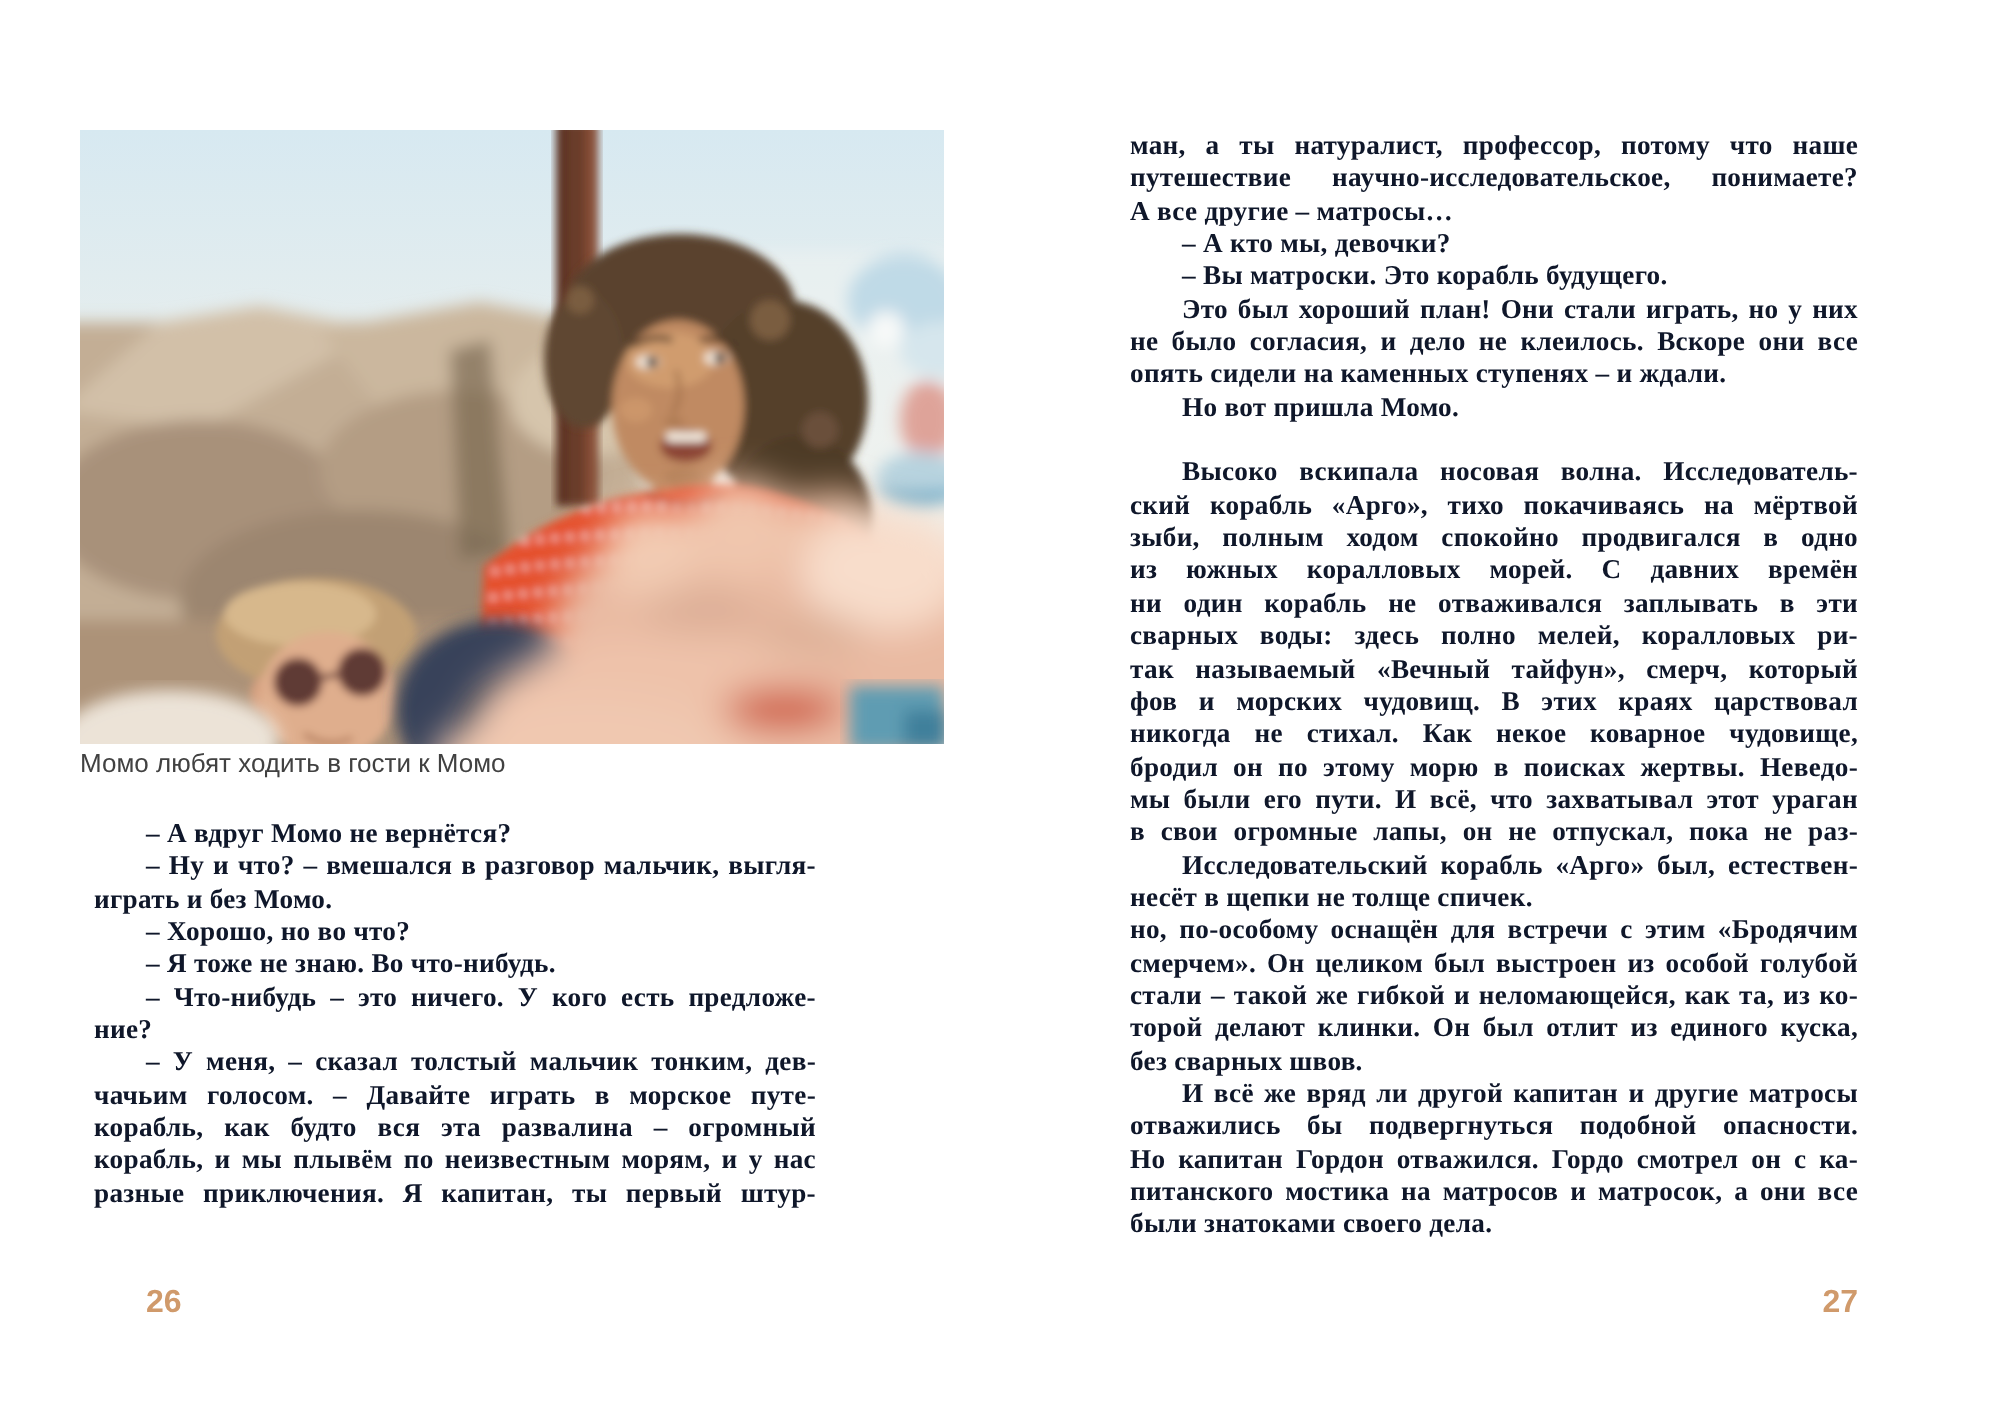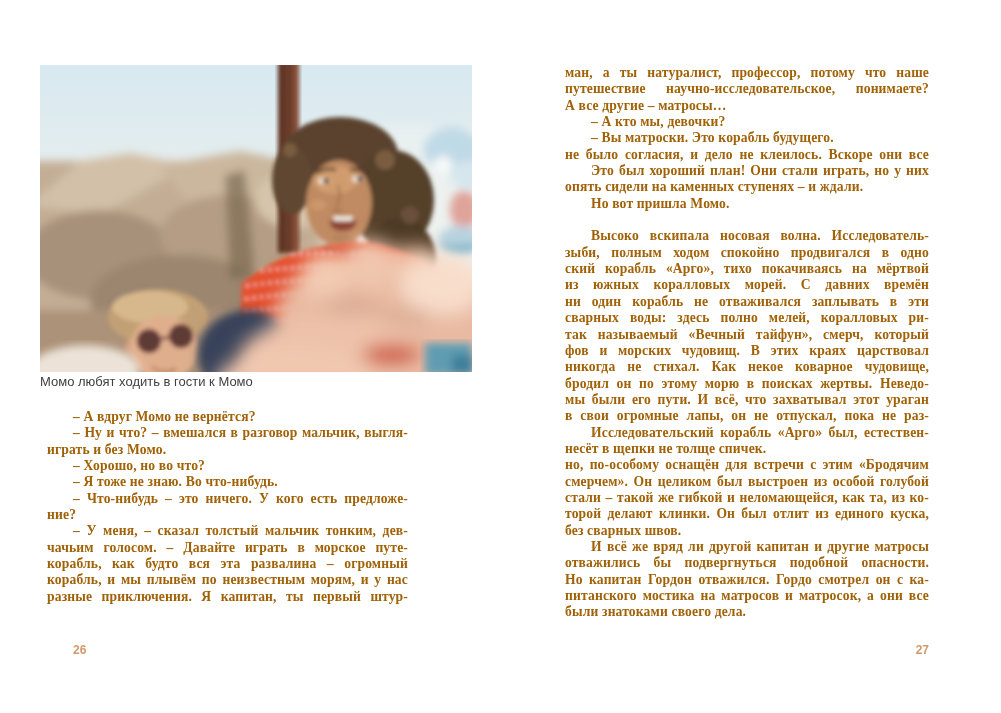--- a/index.html
+++ b/index.html
@@ -2,30 +2,30 @@
 <html lang="ru"><head>
 <meta charset="utf-8">
 <style>
   html,body{margin:0;padding:0;background:#ffffff;}
   .screen{position:relative;width:1001px;height:713px;background:#ffffff;overflow:hidden;
           font-family:"Liberation Serif",serif;}
   .photo{position:absolute;left:40px;top:65px;width:432px;height:307px;margin:0;overflow:hidden;}
   .photo svg{display:block;width:100%;height:100%;}
   .caption{position:absolute;left:40px;top:374px;width:432px;
            font-family:"Liberation Sans",sans-serif;font-size:13px;color:#414141;}
-  .text-block{position:absolute;font-size:13.6px;font-weight:600;color:#a16207;
+  .text-block{position:absolute;font-size:13.6px;font-weight:600;color:#0f172a;
               letter-spacing:0.15px;}
   .left-text{left:47px;top:409px;width:361px;}
   .right-text{left:565px;top:65px;width:364px;}
   .line{height:16.35px;line-height:16.35px;overflow:hidden;
         text-align:justify;text-align-last:justify;}
   .line.end{text-align-last:left;}
   .line.indent{text-indent:26px;}
   .page-number{position:absolute;top:643px;font-family:"Liberation Sans",sans-serif;
-               font-size:12px;font-weight:600;color:#d09a6b;}
+               font-size:16px;font-weight:600;color:#d09a6b;}
   .pn-left{left:73px;}
   .pn-right{left:565px;width:364px;text-align:right;}
 </style>
 </head>
 <body>
 
 <div class="screen">
 
   <div>
     <figure class="photo">
@@ -178,28 +178,28 @@
     <div class="page-number pn-left">26</div>
   </div>
 
   <div>
     <div class="text-block right-text">
         <div class="line">ман, а ты натуралист, профессор, потому что наше</div>
         <div class="line">путешествие научно-исследовательское, понимаете?</div>
         <div class="line end">А все другие – матросы…</div>
         <div class="line indent end">– А кто мы, девочки?</div>
         <div class="line indent end">– Вы матроски. Это корабль будущего.</div>
+        <div class="line indent">Это был хороший план! Они стали играть, но у них</div>
         <div class="line">не было согласия, и дело не клеилось. Вскоре они все</div>
-        <div class="line indent">Это был хороший план! Они стали играть, но у них</div>
         <div class="line end">опять сидели на каменных ступенях – и ждали.</div>
         <div class="line indent end">Но вот пришла Момо.</div>
         <div class="line end">&nbsp;</div>
         <div class="line indent">Высоко вскипала носовая волна. Исследователь-</div>
+        <div class="line">ский корабль «Арго», тихо покачиваясь на мёртвой</div>
         <div class="line">зыби, полным ходом спокойно продвигался в одно</div>
-        <div class="line">ский корабль «Арго», тихо покачиваясь на мёртвой</div>
         <div class="line">из южных коралловых морей. С давних времён</div>
         <div class="line">ни один корабль не отваживался заплывать в эти</div>
         <div class="line">сварных воды: здесь полно мелей, коралловых ри-</div>
         <div class="line">так называемый «Вечный тайфун», смерч, который</div>
         <div class="line">фов и морских чудовищ. В этих краях царствовал</div>
         <div class="line">никогда не стихал. Как некое коварное чудовище,</div>
         <div class="line">бродил он по этому морю в поисках жертвы. Неведо-</div>
         <div class="line">мы были его пути. И всё, что захватывал этот ураган</div>
         <div class="line">в свои огромные лапы, он не отпускал, пока не раз-</div>
         <div class="line indent">Исследовательский корабль «Арго» был, естествен-</div>

